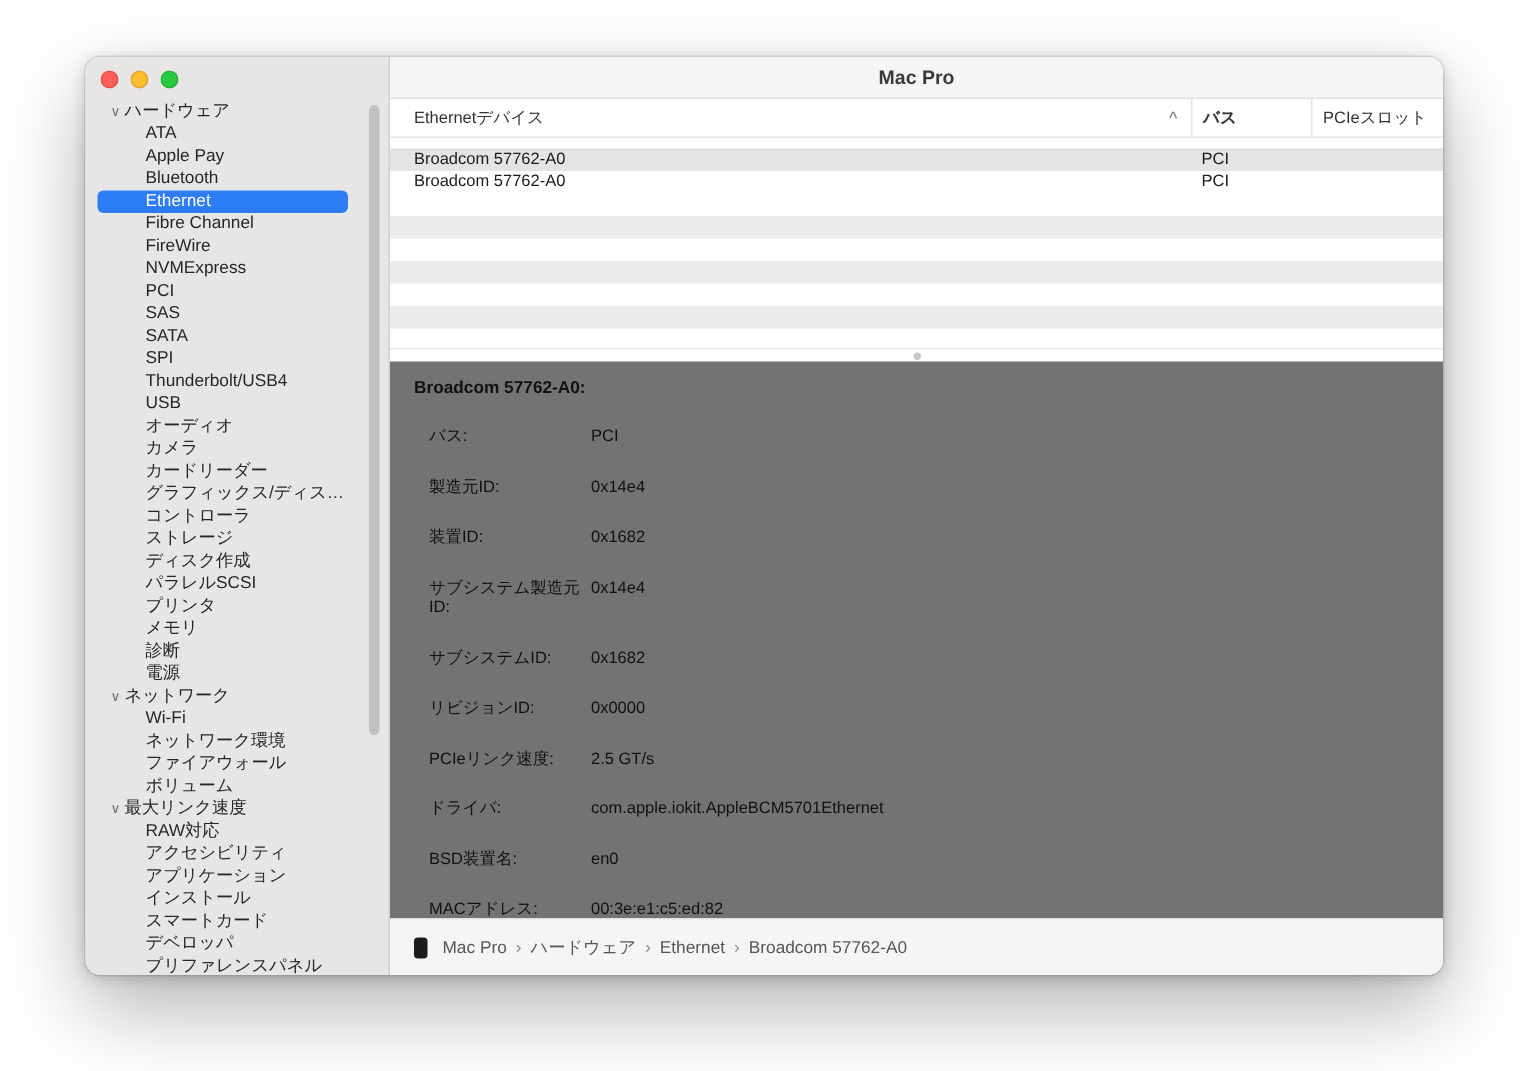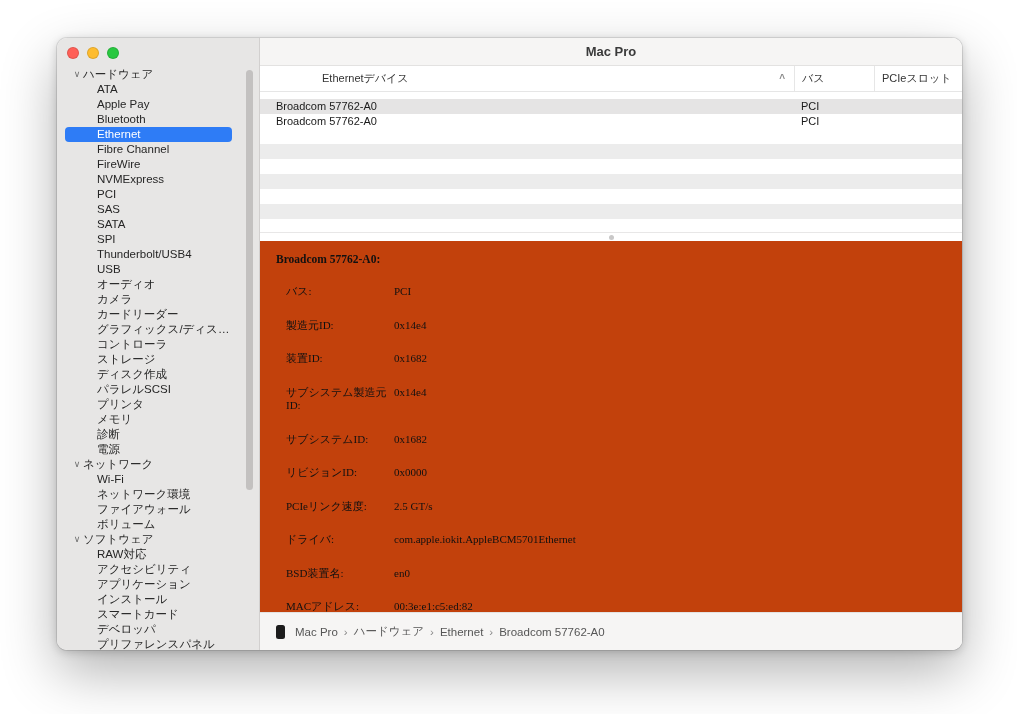--- a/index.html
+++ b/index.html
@@ -26,36 +26,36 @@
   .row { height:15px; line-height:15px; white-space:nowrap; }
   .section-row { padding-left:14px; display:flex; align-items:center; }
   .chev { font-size:9px; color:#6e6e6e; width:12px; display:inline-block; text-align:center; line-height:15px; }
   .item-row { margin:0 27px 0 8px; padding-left:32px; border-radius:4px; overflow:hidden; text-overflow:ellipsis; }
   .item-row.selected { background:#2e7cf6; color:#ffffff; }
   .scrollthumb { position:absolute; top:32px; right:6px; width:7px; height:420px; background:#c3c1c0; border-radius:3.5px; z-index:3; }
   
   .main { flex:1; display:flex; flex-direction:column; background:#fff; min-width:0; }
   .titlebar { height:28px; flex-shrink:0; background:#f6f5f4; border-bottom:1px solid #e3e2e1;
     display:flex; align-items:center; justify-content:center; font-size:13px; font-weight:bold; color:#3a3a3a; }
-  .table-header { height:26px; flex-shrink:0; display:flex; align-items:stretch; border-bottom:1px solid #e6e6e6; font-size:11px; color:#333; background:#fff;padding-left:46px; }
+  .table-header { height:26px; flex-shrink:0; display:flex; align-items:stretch; border-bottom:1px solid #e6e6e6; font-size:11px; color:#333; background:#fff; }
   .th { display:flex; align-items:center; padding:0 7px; }
   .th-device { flex:1; padding-left:16px; justify-content:space-between; }
-  .th-bus { width:80px; border-left:1px solid #e6e6e6; }
+  .th-bus { width:80px; border-left:1px solid #e6e6e6;font-weight:bold; }
   .th-slot { width:88px; border-left:1px solid #e6e6e6; }
   .sort-icon { color:#8a8a8a; font-size:10px; margin-right:2px; font-weight:bold; }
   .rows { height:140px; flex-shrink:0; padding-top:7px; font-size:11px; color:#1a1a1a; }
   .trow { height:15px; line-height:15px; display:flex; }
   .trow .c-device { flex:1; padding-left:16px; overflow:hidden; }
   .trow .c-bus { width:80px; padding-left:7px; }
   .trow .c-slot { width:88px; padding-left:7px; }
   .trow.shade  { background:#e5e4e4; }
   .trow.stripe { background:#ececec; }
   .splitter { height:9px; flex-shrink:0; border-top:1px solid #e8e7e7; display:flex; align-items:center; justify-content:center; background:#fff; }
   .splitter .dot { width:5px; height:5px; border-radius:50%; background:#c9c8c8; }
-  .details { flex:1; padding:12px 16px; font-size:11px; color:#111; overflow:hidden; background:#c2410c;font-family:Liberation Serif, serif; }
+  .details { flex:1; padding:12px 16px; font-size:11px; color:#111; overflow:hidden; background:#737373; }
   .details h2 { font-size:11.5px; font-weight:bold; margin-bottom:15px; color:#111; }
   .field { display:flex; padding-left:10px; line-height:13.5px;margin-top:20px; }
   .field .lbl { width:108px; flex-shrink:0; }
   .field .val { flex:1; white-space:nowrap; overflow:hidden; }
   .statusbar { height:38px; flex-shrink:0; border-top:1px solid #e3e2e1; background:#f6f5f4;
     display:flex; align-items:center; padding-left:16px; font-size:11.5px; color:#565656; }
   .macpro-icon { width:9px; height:14px; background:#1c1c1c; border-radius:2.5px; margin-right:8px; flex-shrink:0; }
   .crumb { margin:0 2px; }
   .sep { margin:0 4px; color:#8a8a8a; }
 </style>
@@ -106,21 +106,21 @@
         <span class="chev">∨</span>
         <span>ネットワーク</span>
       </div>
       <div class="row item-row">Wi-Fi</div>
       <div class="row item-row">ネットワーク環境</div>
       <div class="row item-row">ファイアウォール</div>
       <div class="row item-row">ボリューム</div>
 
       <div class="row section-row">
         <span class="chev">∨</span>
-        <span>ソフトウェア</span>
+        <span>最大リンク速度</span>
       </div>
       <div class="row item-row">RAW対応</div>
       <div class="row item-row">アクセシビリティ</div>
       <div class="row item-row">アプリケーション</div>
       <div class="row item-row">インストール</div>
       <div class="row item-row">スマートカード</div>
       <div class="row item-row">デベロッパ</div>
       <div class="row item-row">プリファレンスパネル</div>
     </div>
 

